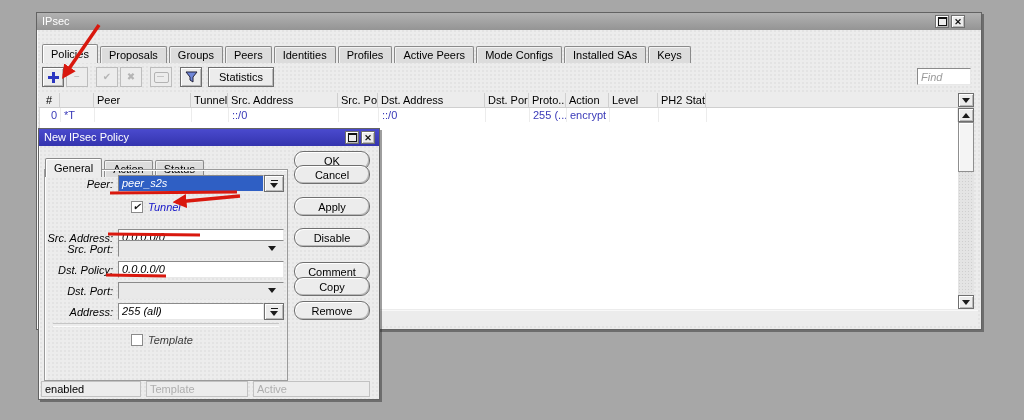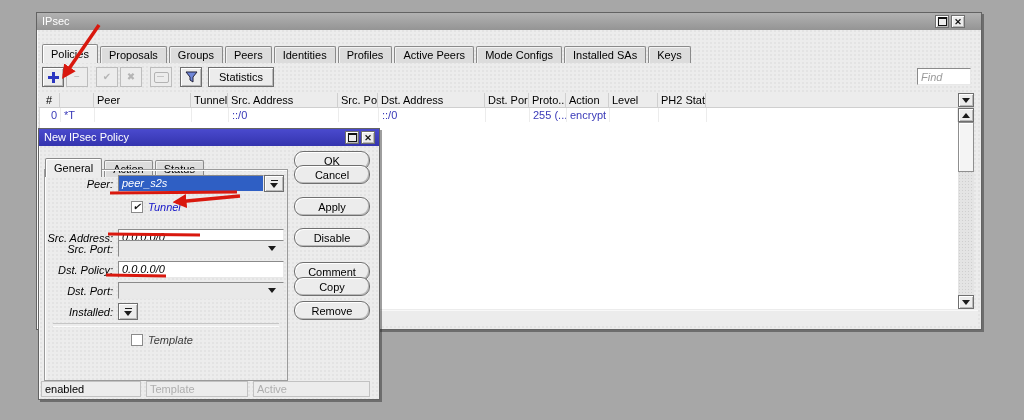--- a/index.html
+++ b/index.html
@@ -309,21 +309,22 @@
 
     <div class="frow" style="top:153px;">
       <span class="flabel">Dst. Port:</span>
       <span class="sunken finput disabled-input" style="display:flex; align-items:center;">
         <span></span>
         <span class="tri-down arrow-only"></span>
       </span>
     </div>
 
     <div class="frow" style="top:174px;">
-      <span class="flabel">Installed:</span>
+      <span class="flabel">Address:</span>
+      <span class="sunken combo-text">255 (all)</span>
       <span class="btn3d combo-btn">
         <span class="dd-icon">
             <span class="dd-bar"></span>
             <span class="tri-down"></span>
           </span>
       </span>
     </div>
 
     <div class="separator"></div>
 

